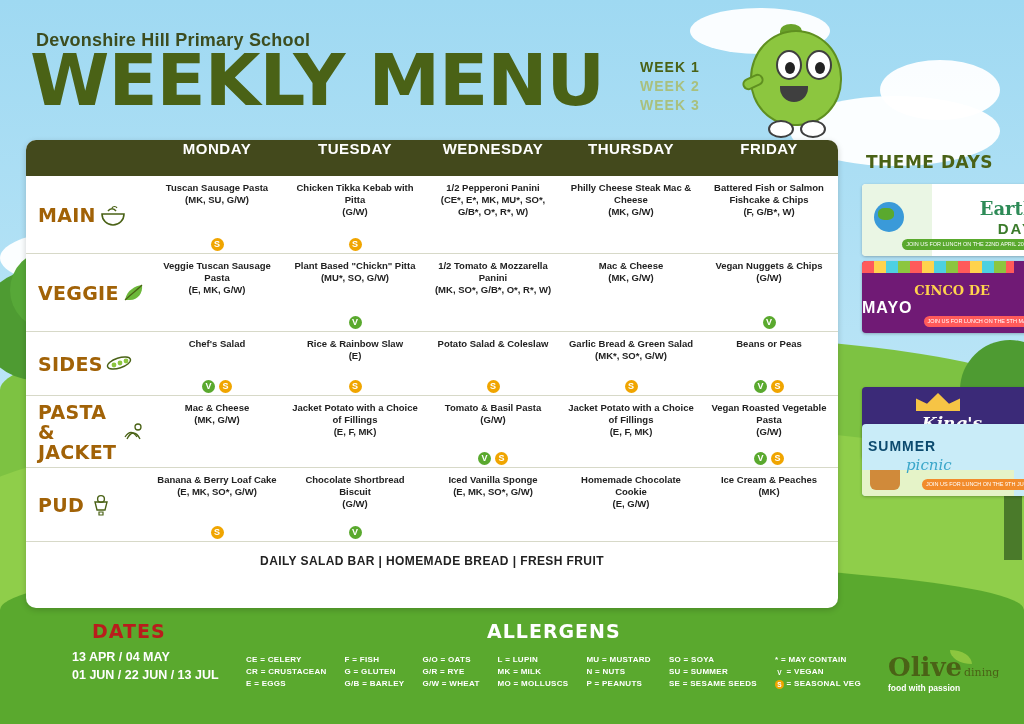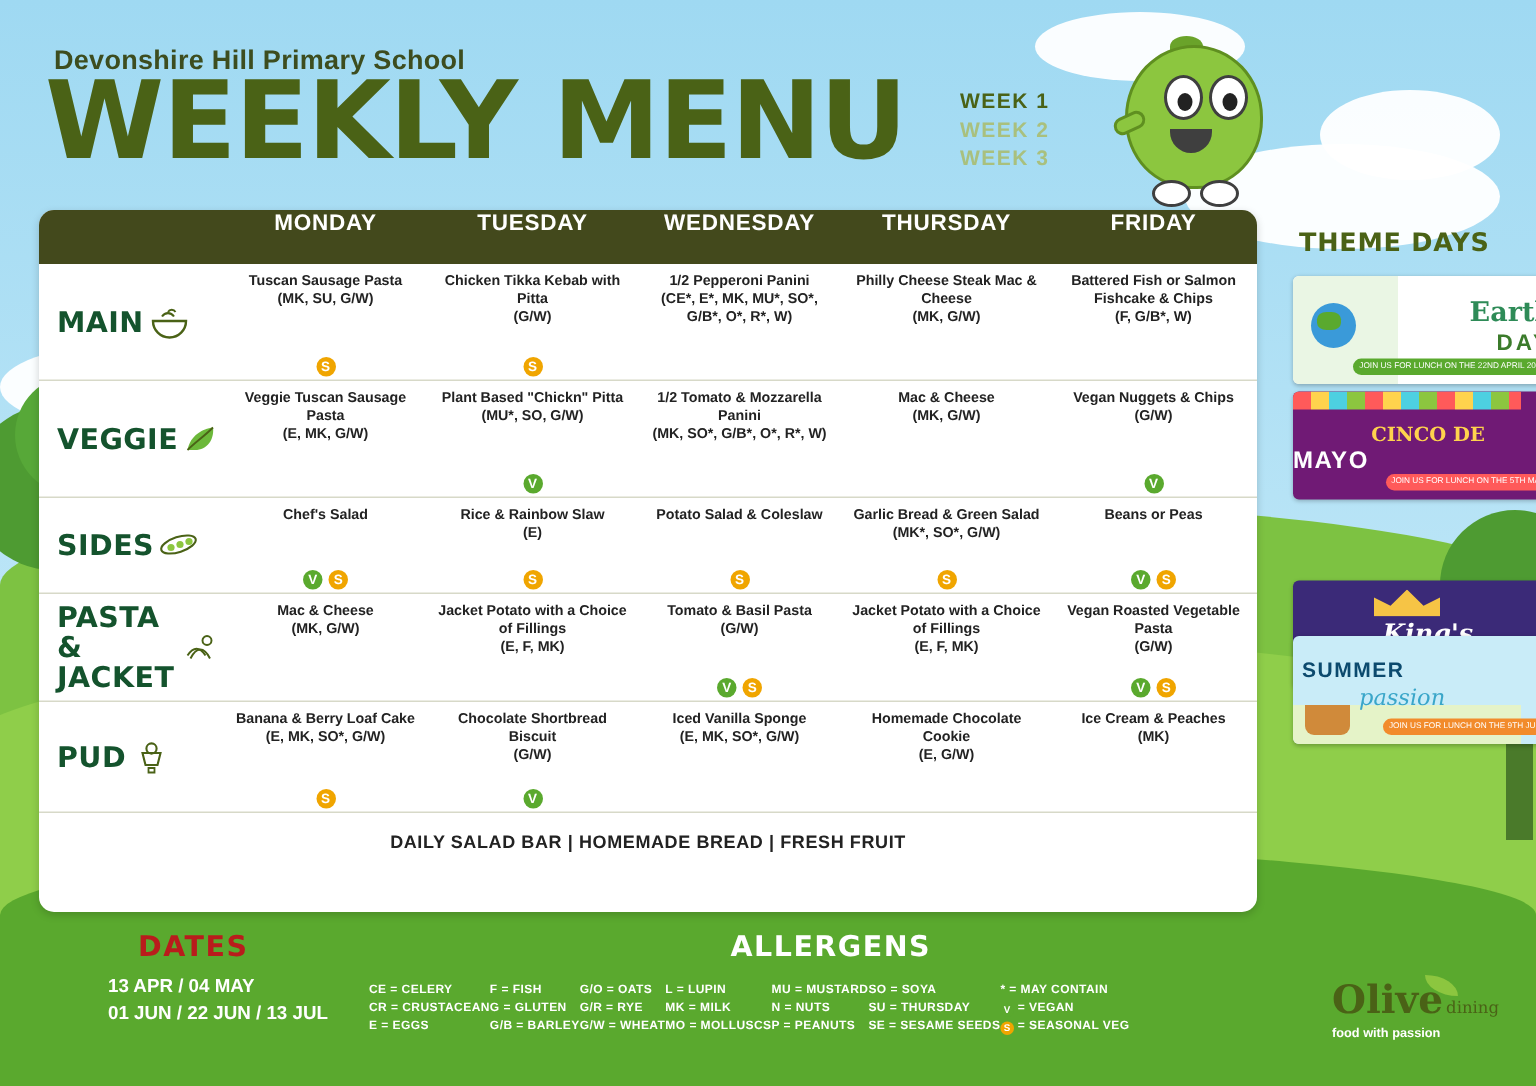--- a/index.html
+++ b/index.html
@@ -70,21 +70,21 @@
 
   
   .card { position:absolute; left:26px; top:140px; width:812px; height:468px;
           background:#ffffff; border-radius:10px; box-shadow:0 2px 6px rgba(0,0,0,.18);
           overflow:hidden; }
   .card-header { height:36px; background:#43491c; color:#ffffff;
                  display:flex; align-items:flex-start; }
   .card-header .dcol { font-size:15px; font-weight:bold; text-align:center; letter-spacing:.5px; }
   .rowlabelcell { width:122px; flex:0 0 122px; display:flex; align-items:center;
                   padding-left:12px; }
-  .rowlabel { font-size:19px; font-weight:bold; color:#14532d; letter-spacing:.3px;
+  .rowlabel { font-size:19px; font-weight:bold; color:#a16207; letter-spacing:.3px;
               font-family:"DejaVu Sans", sans-serif; line-height:20px; }
   .dcell { flex:1 1 0; padding:6px 6px 2px 6px; text-align:center; position:relative; }
   .dish { font-size:9.5px; font-weight:bold; color:#222; line-height:12px; }
   .alg { font-size:9.5px; font-weight:bold; color:#222; line-height:12px; }
   .mrow { display:flex; border-bottom:1px solid #d7d9c8; min-height:78px; }
   .badges { position:absolute; left:0; right:0; bottom:2px; display:flex;
             justify-content:center; gap:4px; }
   .badge { width:13px; height:13px; border-radius:50%; color:#fff;
            font-size:9px; font-weight:bold; line-height:13px; text-align:center; }
   .badge.s { background:#f0a500; }
@@ -102,21 +102,21 @@
             background:rgba(0,0,0,.15); border-radius:6px; padding:2px 4px; text-align:center;
             line-height:7px; }
 
   
   .dates-title { position:absolute; left:92px; top:620px; font-size:19px; font-weight:bold;
                  color:#b91c1c; letter-spacing:1px; font-family:"DejaVu Sans", sans-serif; }
   .dates-line { position:absolute; left:72px; font-size:12.5px; font-weight:bold; color:#ffffff; }
   .allerg-title { position:absolute; left:487px; top:620px; font-size:19px; font-weight:bold;
                   color:#ffffff; letter-spacing:1px; font-family:"DejaVu Sans", sans-serif; }
   .allerg-grid { position:absolute; left:246px; top:654px; width:600px;
-                 display:flex; }
+                 display:flex; gap:18px; }
   .allerg-col div { font-size:8px; font-weight:bold; color:#ffffff; line-height:12px;
                     letter-spacing:.3px; white-space:nowrap; }
   .mini-badge { display:inline-block; width:9px; height:9px; border-radius:50%; color:#fff;
                 font-size:6.5px; line-height:9px; text-align:center; vertical-align:-1px; }
   .mini-badge.v { background:#5aa92e; }
   .mini-badge.s { background:#f0a500; }
 
   .olive-logo { position:absolute; left:888px; top:652px; }
   .olive-logo .o1 { font-size:26px; color:#4a6216; font-weight:bold;
                     font-family:"DejaVu Serif", serif; }
@@ -416,21 +416,21 @@
     <div style="position:absolute;left:54px;top:6px;width:44px;height:18px;background:#f6c445;clip-path:polygon(0 100%,0 30%,25% 60%,50% 0,75% 60%,100% 30%,100% 100%);"></div>
     <div style="position:absolute;left:0;right:0;top:26px;text-align:center;font-size:17px;font-weight:bold;color:#ffffff;font-family:'DejaVu Serif',serif;font-style:italic;">King's</div>
     <div style="position:absolute;left:0;right:0;top:48px;text-align:center;font-size:10px;font-weight:bold;color:#ffffff;letter-spacing:1px;">CELEBRATION</div>
     <div class="tc-sub" style="background:#e0424b;">JOIN US FOR LUNCH ON THE 6TH JUNE 2025</div>
   </div>
 
   <div class="theme-card" style="top:424px;background:#c9ecf8;">
     <div style="position:absolute;left:0;bottom:0;width:152px;height:26px;background:#e5f3c8;"></div>
     <div style="position:absolute;left:8px;bottom:6px;width:30px;height:20px;background:#d08a3a;border-radius:0 0 6px 6px;"></div>
     <div style="position:absolute;left:6px;top:14px;font-size:14px;font-weight:bold;color:#0c4a6e;letter-spacing:1px;">SUMMER</div>
-    <div style="position:absolute;left:44px;top:32px;font-size:15px;color:#3aa6c9;font-family:'DejaVu Serif',serif;font-style:italic;">passion</div>
+    <div style="position:absolute;left:44px;top:32px;font-size:15px;color:#3aa6c9;font-family:'DejaVu Serif',serif;font-style:italic;">picnic</div>
     <div class="tc-sub" style="background:#f28b2b;">JOIN US FOR LUNCH ON THE 9TH JULY</div>
   </div>
 
   <div class="dates-title">DATES</div>
   <div class="dates-line" style="top:650px;">13 APR / 04 MAY</div>
   <div class="dates-line" style="top:668px;">01 JUN / 22 JUN / 13 JUL</div>
 
   <div class="allerg-title">ALLERGENS</div>
 
   <div class="allerg-grid">
@@ -454,21 +454,21 @@
       <div>MK = MILK</div>
       <div>MO = MOLLUSCS</div>
     </div>
     <div class="allerg-col">
       <div>MU = MUSTARD</div>
       <div>N = NUTS</div>
       <div>P = PEANUTS</div>
     </div>
     <div class="allerg-col">
       <div>SO = SOYA</div>
-      <div>SU = THURSDAY</div>
+      <div>SU = SUMMER</div>
       <div>SE = SESAME SEEDS</div>
     </div>
     <div class="allerg-col">
       <div>* = MAY CONTAIN</div>
       <div><span class="mini-badge v">V</span> <span>= VEGAN</span></div>
       <div><span class="mini-badge s">S</span> <span>= SEASONAL VEG</span></div>
     </div>
   </div>
 
   <div class="olive-logo">

